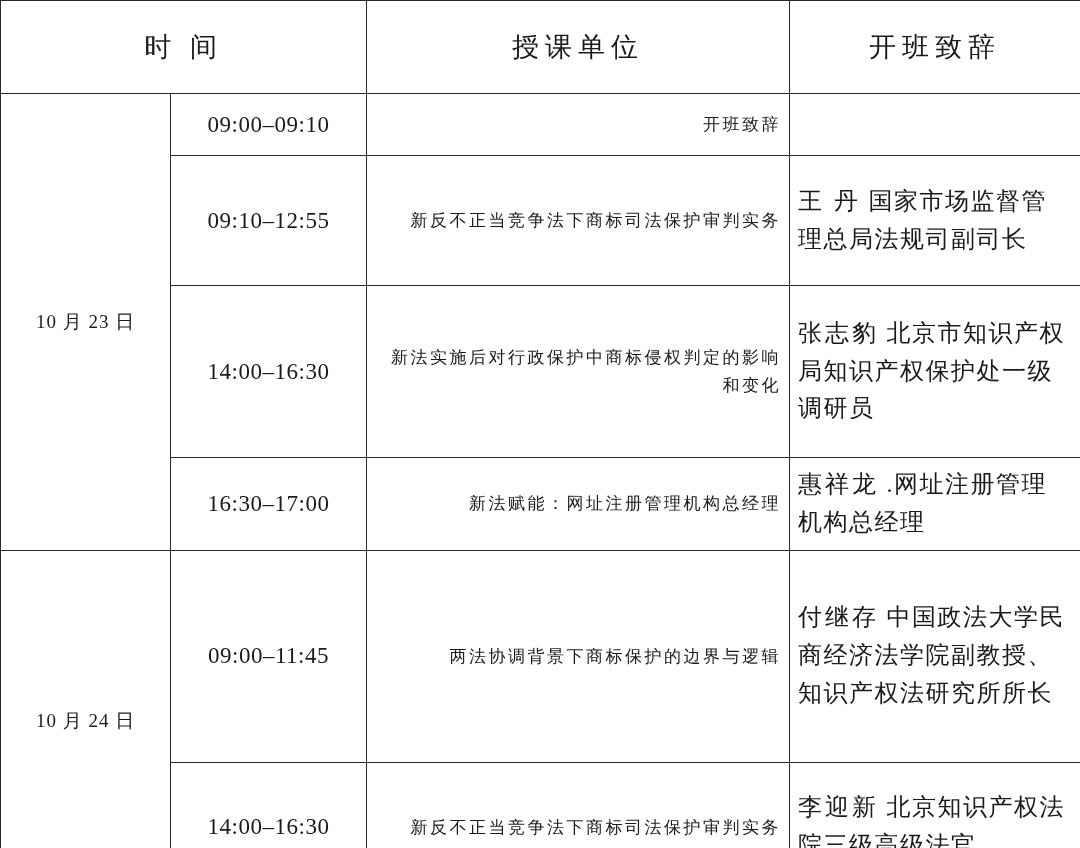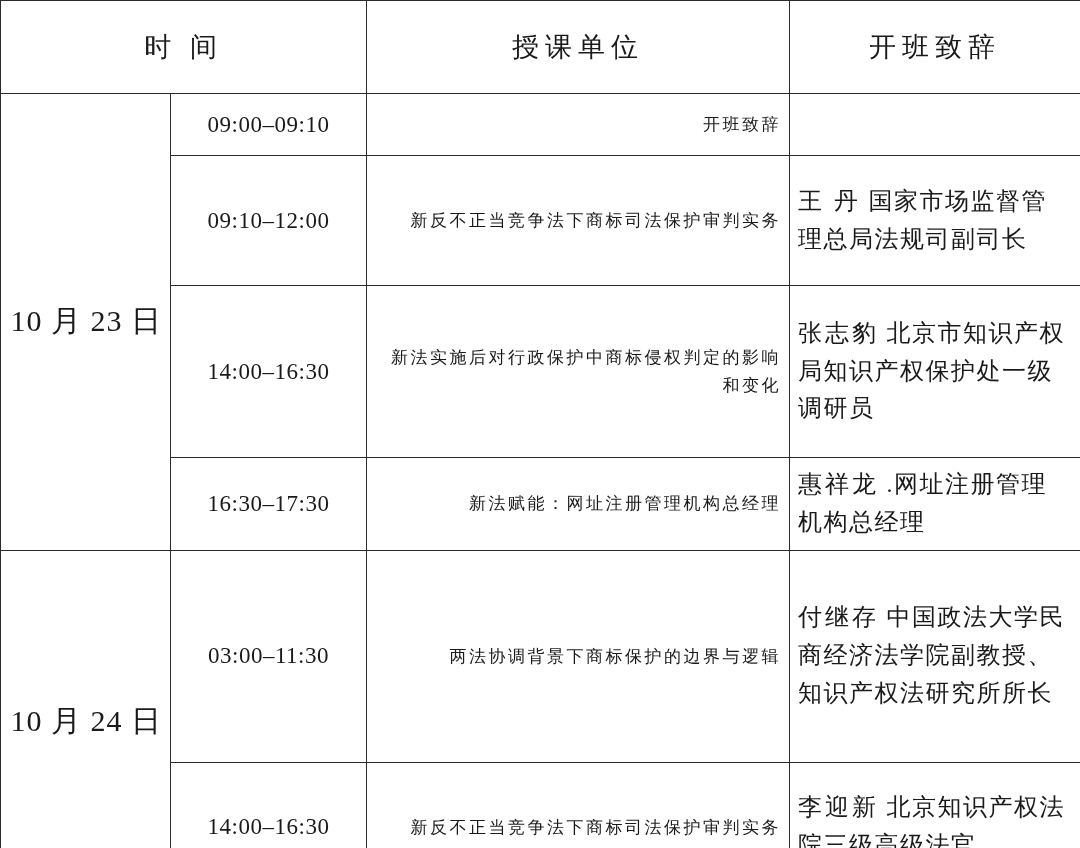--- a/index.html
+++ b/index.html
@@ -35,22 +35,22 @@
   .col-unit  { width: 291px; }
 
   th.head {
     font-size: 27px;
     letter-spacing: 6px;
     text-align: center;
     height: 76px;
     font-weight: normal;
   }
   .cell-day {
-    font-size: 30px;
-    text-align: right;
+    font-size: 19px;
+    text-align: center;
     padding-left: 8px;
     letter-spacing: 1px;
   }
   .cell-time {
     font-size: 23px;
     text-align: center;
     padding-left: 12px;
     letter-spacing: 0.5px;
     white-space: nowrap;
   }
@@ -97,40 +97,40 @@
     </tr>
 
     <tr class="row-h-1">
       <td class="cell-day" rowspan="4">10 月 23 日</td>
       <td class="cell-time">09:00–09:10</td>
       <td class="cell-topic">开班致辞</td>
       <td class="cell-unit"></td>
     </tr>
 
     <tr class="row-h-2">
-      <td class="cell-time">09:10–12:00</td>
+      <td class="cell-time">09:10–12:55</td>
       <td class="cell-topic">新反不正当竞争法下商标司法保护审判实务</td>
       <td class="cell-unit"><span class="name">王 丹</span><span> 国家市场监督管理总局法规司副司长</span></td>
     </tr>
 
     <tr class="row-h-3">
       <td class="cell-time">14:00–16:30</td>
       <td class="cell-topic">新法实施后对行政保护中商标侵权判定的影响和变化</td>
       <td class="cell-unit"><span class="name">张志豹</span><span> 北京市知识产权局知识产权保护处一级调研员</span></td>
     </tr>
 
     <tr class="row-h-4">
-      <td class="cell-time">16:30–17:30</td>
+      <td class="cell-time">16:30–17:00</td>
       <td class="cell-topic">新法赋能：网址注册管理机构总经理</td>
       <td class="cell-unit"><span class="name">惠祥龙</span><span> .网址注册管理机构总经理</span></td>
     </tr>
 
     <tr class="row-h-5">
       <td class="cell-day" rowspan="2">10 月 24 日</td>
-      <td class="cell-time">03:00–11:30</td>
+      <td class="cell-time">09:00–11:45</td>
       <td class="cell-topic">两法协调背景下商标保护的边界与逻辑</td>
       <td class="cell-unit"><span class="name">付继存</span><span> 中国政法大学民商经济法学院副教授、知识产权法研究所所长</span></td>
     </tr>
 
     <tr class="row-h-6">
       <td class="cell-time">14:00–16:30</td>
       <td class="cell-topic">新反不正当竞争法下商标司法保护审判实务</td>
       <td class="cell-unit"><span class="name">李迎新</span><span> 北京知识产权法院三级高级法官</span></td>
     </tr>
   </tbody>

